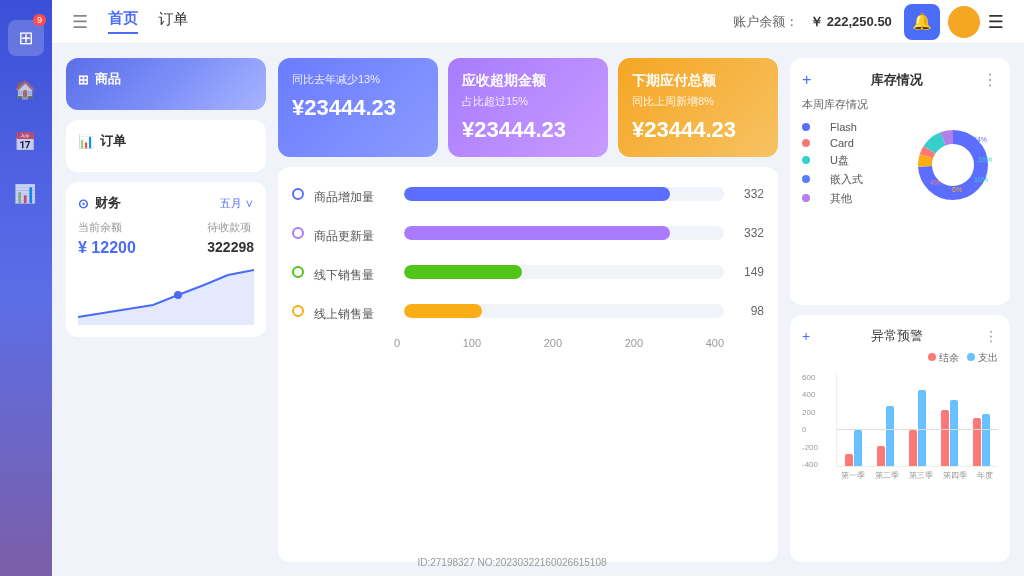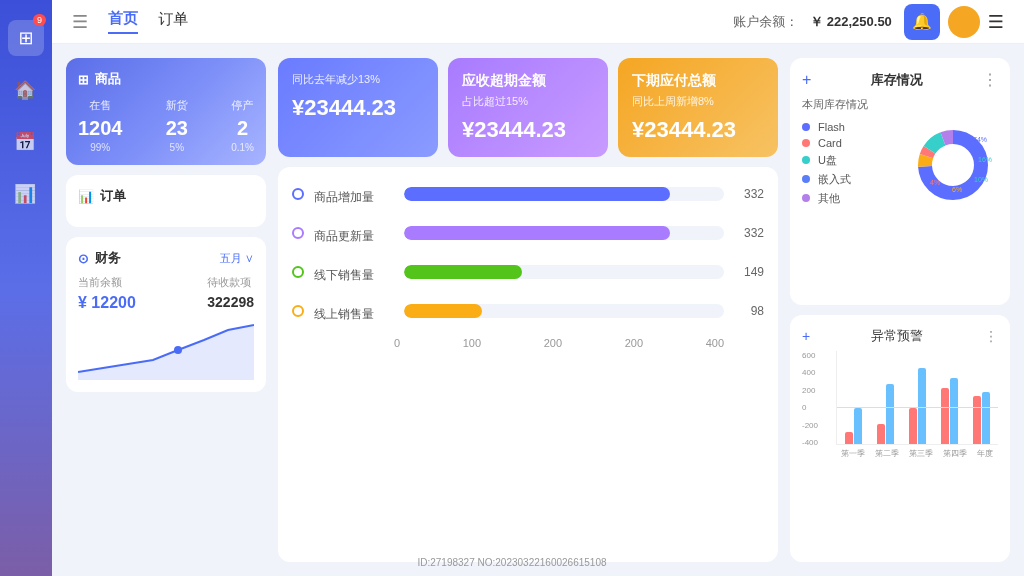--- a/index.html
+++ b/index.html
@@ -277,21 +277,21 @@
     .inv-title { font-size: 13px; font-weight: bold; color: #333; }
     .inv-add { color: #4a6cf7; font-size: 16px; cursor: pointer; }
     .inv-more { color: #999; font-size: 16px; cursor: pointer; }
     .inv-subtitle { font-size: 11px; color: #666; margin-bottom: 8px; }
 
     .inv-body { display: flex; align-items: center; gap: 8px; }
     .inv-legend { flex: 1; }
     .legend-item {
       display: flex;
       align-items: center;
-      gap: 8px;
+      gap: 20px;
       margin-bottom: 4px;
       font-size: 11px;
       color: #555;
     }
     .legend-dot {
       width: 8px; height: 8px; border-radius: 50%;
       flex-shrink: 0;
     }
 
     
@@ -368,37 +368,20 @@
   </div>
 
   <div class="content">
 
     <div class="left-panel">
 
       <div class="card product-card">
         <div class="card-title">
           <span>⊞</span>
           <span>商品</span>
-        </div>
-        <div class="product-stats">
-          <div class="stat-item">
-            <div class="stat-label">在售</div>
-            <div class="stat-value">1204</div>
-            <div class="stat-sub">99%</div>
-          </div>
-          <div class="stat-item">
-            <div class="stat-label">新货</div>
-            <div class="stat-value">23</div>
-            <div class="stat-sub">5%</div>
-          </div>
-          <div class="stat-item">
-            <div class="stat-label">停产</div>
-            <div class="stat-value">2</div>
-            <div class="stat-sub">0.1%</div>
-          </div>
         </div>
       </div>
 
       <div class="card order-card">
         <div class="card-title">
           <span style="color:#4a6cf7">📊</span>
           <span>订单</span>
         </div>
       </div>
 
@@ -551,20 +534,24 @@
             </svg>
           </div>
         </div>
       </div>
 
       <div class="anomaly-card">
         <div class="anom-header">
           <span style="color:#4a6cf7;font-size:14px;cursor:pointer">+</span>
           <span class="anom-title">异常预警</span>
           <span style="color:#999;font-size:14px;cursor:pointer">⋮</span>
+        </div>
+        <div class="anom-legend">
+          <span><span class="leg-dot" style="background:#ff7875"></span>结余</span>
+          <span><span class="leg-dot" style="background:#69c0ff"></span>支出</span>
         </div>
         <div style="display:flex;gap:10px">
           <div style="display:flex;flex-direction:column;justify-content:space-between;height:110px;font-size:8px;color:#999;padding-bottom:14px;width:24px;flex-shrink:0">
             <span>600</span>
             <span>400</span>
             <span>200</span>
             <span>0</span>
             <span>-200</span>
             <span>-400</span>
           </div>

